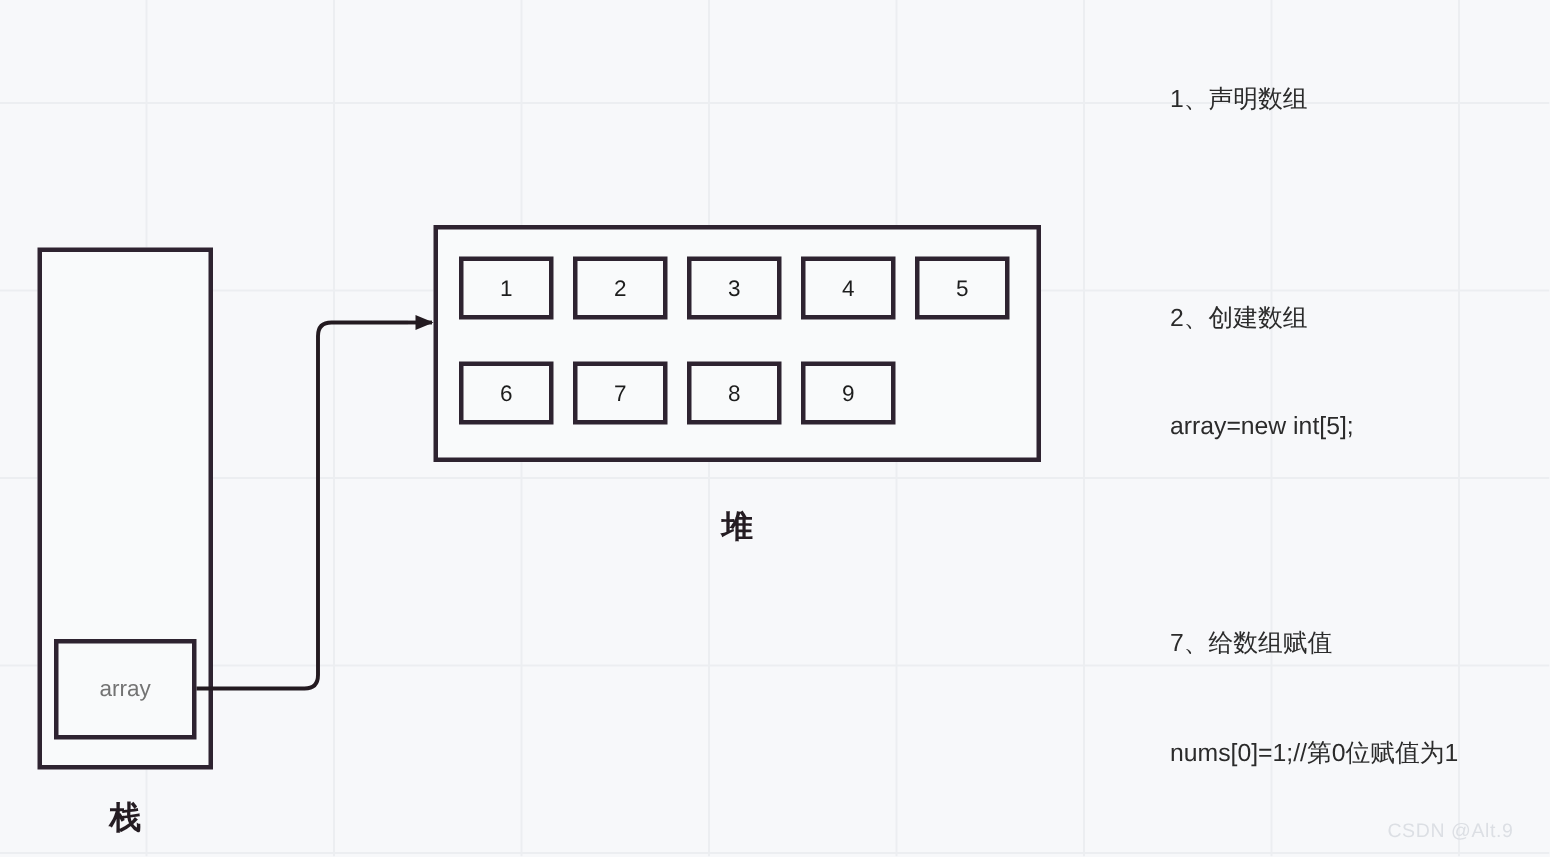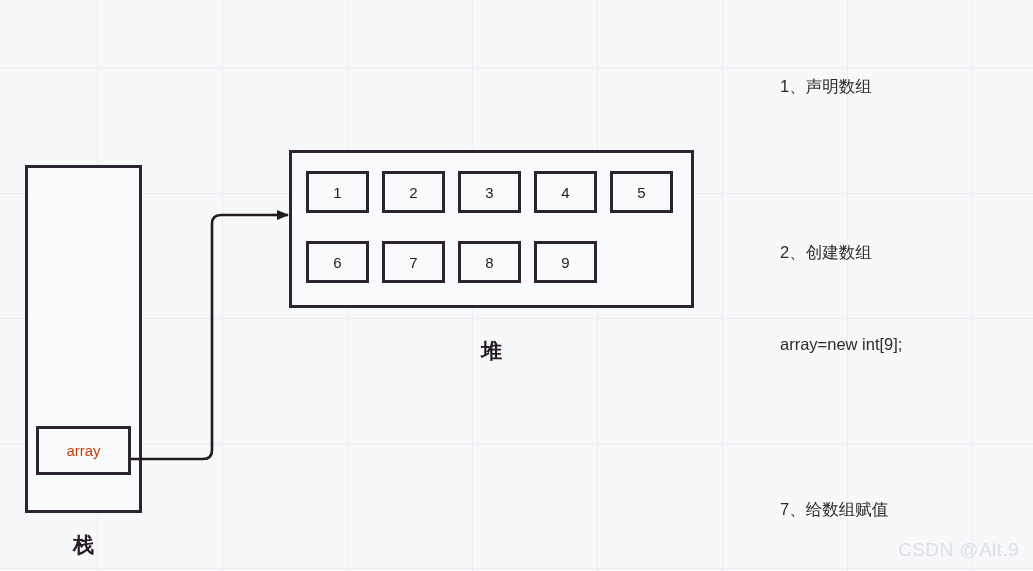--- a/index.html
+++ b/index.html
@@ -35,29 +35,29 @@
     height: 348px;
     border: 3px solid #2e2330;
     background: #f9fafb;
     box-sizing: border-box;
   }
   .stack-slot {
     position: absolute;
     left: 36px;
     top: 426px;
     width: 95px;
-    height: 49px;
+    height: 67px;
     border: 3px solid #2e2330;
     background: #f9fafb;
     box-sizing: border-box;
     display: flex;
     align-items: center;
     justify-content: center;
     font-size: 15px;
-    color: #c2410c;
+    color: #737373;
   }
   .stack-label {
     position: absolute;
     left: 25px;
     top: 531px;
     width: 117px;
     text-align: center;
     font-size: 21px;
     font-weight: 600;
     color: #241c22;
@@ -127,29 +127,29 @@
   .notes {
     position: absolute;
     left: 780px;
     top: 6px;
     width: 250px;
     font-size: 16.5px;
     line-height: 24.2px;
     color: #2b2b2b;
     white-space: pre;
   }
-  .notes .line { height: 24.2px; margin-top: 20px; }
+  .notes .line { height: 24.2px; }
   .notes .blank { height: 24.2px; }
 
   
   .watermark {
     position: absolute;
-    right: 14px;
+    right: 24px;
     bottom: 10px;
-    font-size: 19px;
+    font-size: 13px;
     color: #dcdfe4;
     letter-spacing: 0.4px;
   }
 </style>
 </head>
 <body>
 
 <div id="canvas">
 
   <div class="stack-box"></div>
@@ -196,21 +196,21 @@
   <svg class="connector" viewBox="0 0 1033 571" width="1033" height="571">
     <path d="M 131 459 L 203 459 Q 212 459 212 450 L 212 224 Q 212 215 221 215 L 272 215" fill="none" stroke="#231a20" stroke-width="2.6" stroke-linecap="butt"></path>
     <path d="M 272 215 L 288 215" fill="none" stroke="#231a20" stroke-width="2.6"></path>
     <polygon points="289,215 277,210 277,220" fill="#231a20"></polygon>
   </svg>
 
   <div class="notes">
     <div class="line">1、声明数组</div>
     <div class="blank"></div>
     <div class="line">2、创建数组</div>
-    <div class="line">array=new int[9];</div>
+    <div class="line">array=new int[5];</div>
     <div class="blank"></div>
     <div class="line">7、给数组赋值</div>
     <div class="line">nums[0]=1;//第0位赋值为1</div>
     
     
     
     
     
     
     

